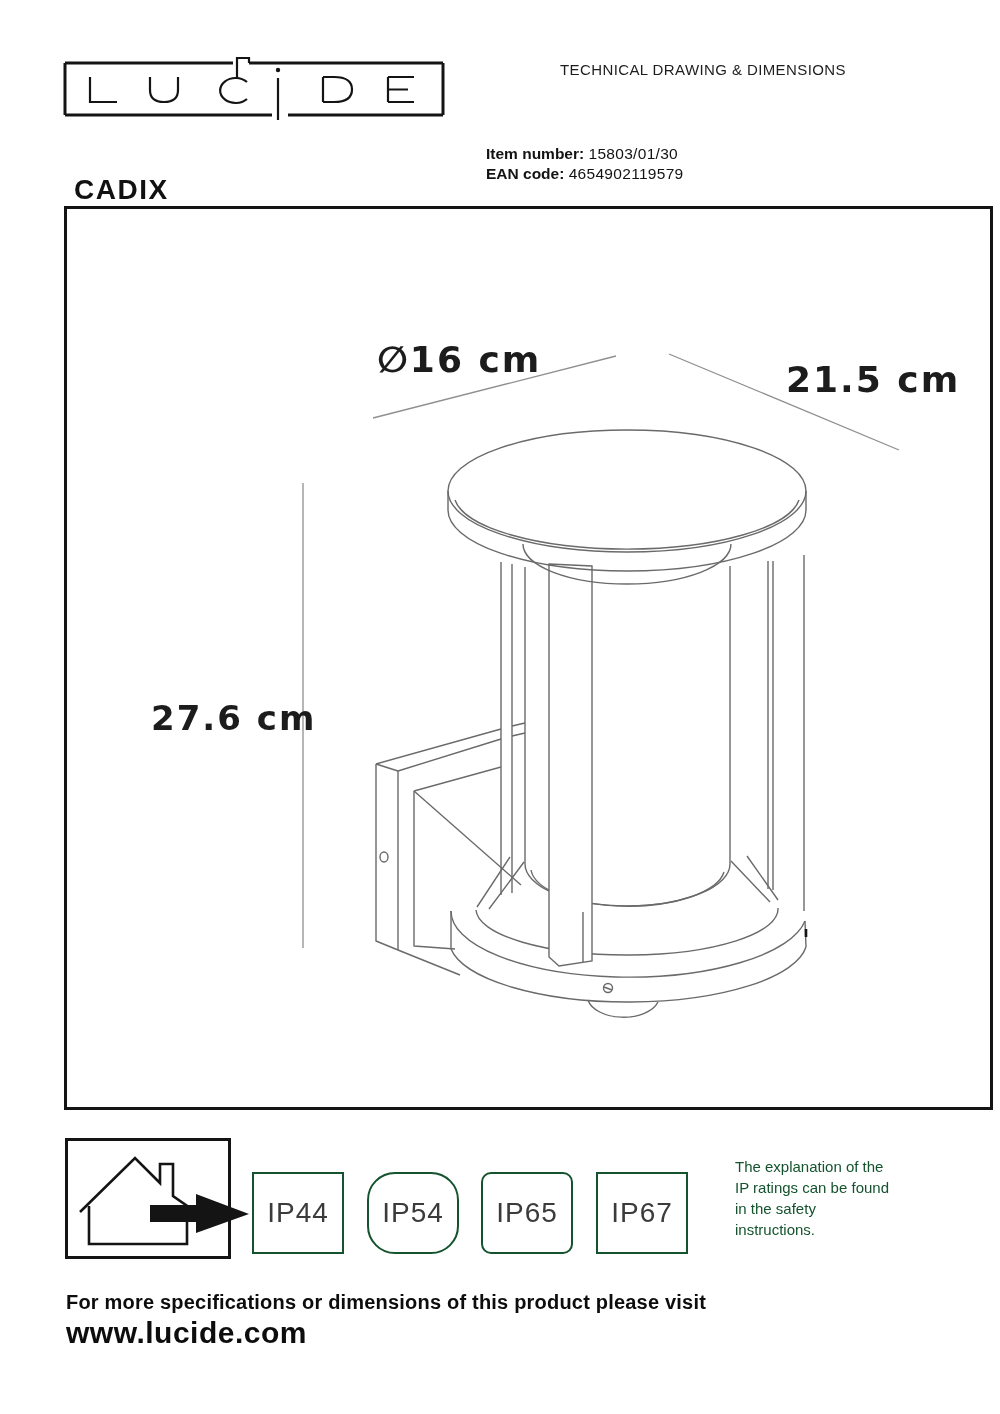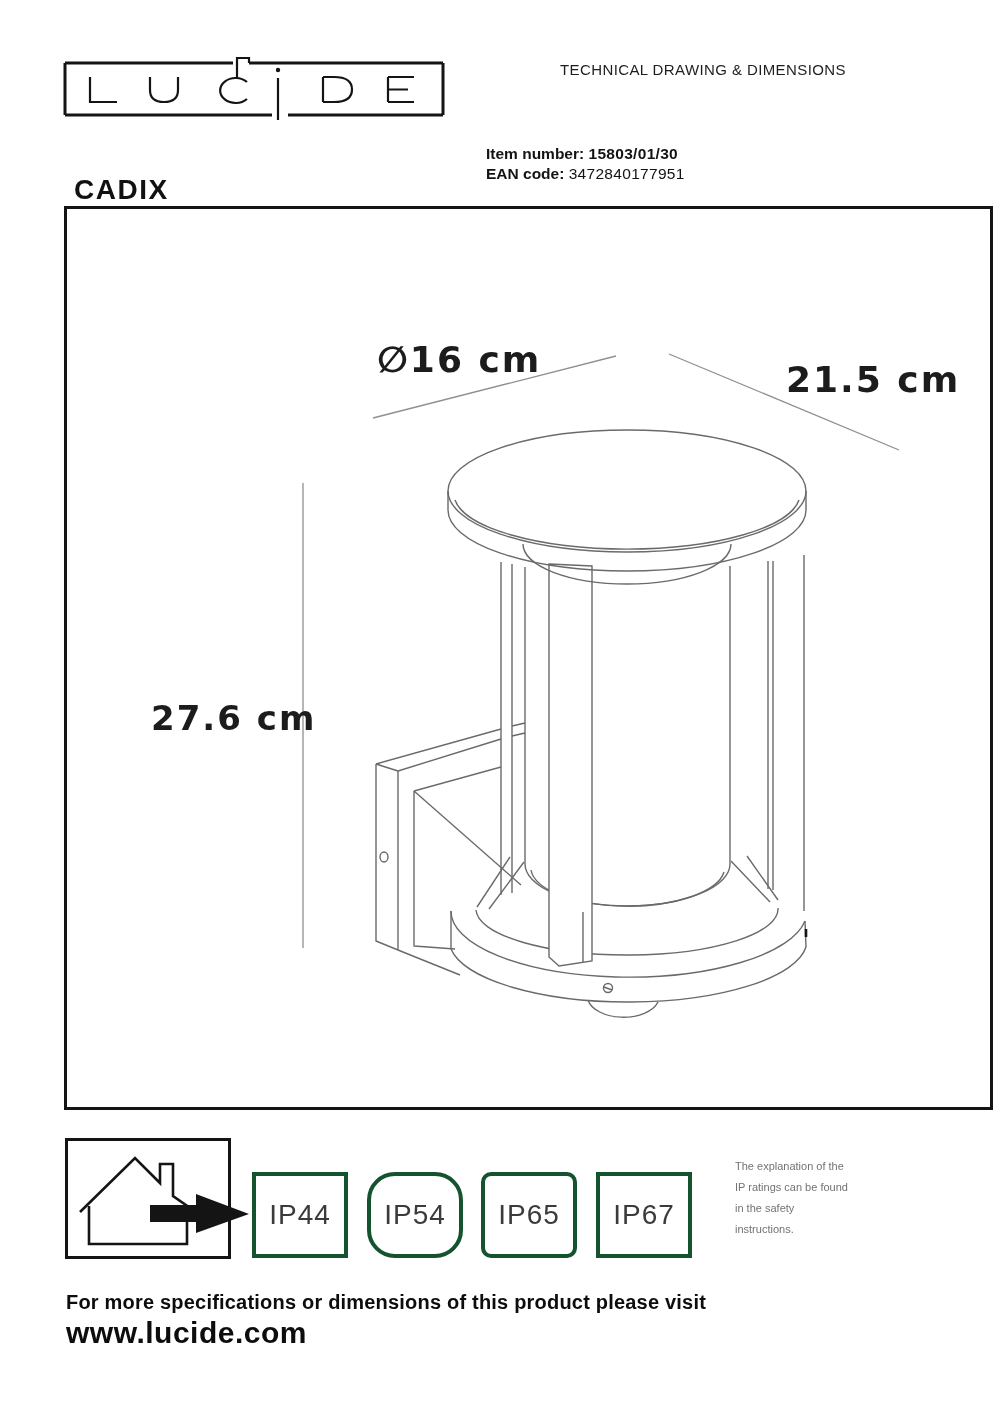--- a/index.html
+++ b/index.html
@@ -11,33 +11,33 @@
   .abs{position:absolute;}
   #doc-title{
     left:560px;top:61px;width:382px;
     font-size:15px;letter-spacing:0.4px;color:#1e1e1e;
   }
   #product-name{
     left:74px;top:143px;font-size:28px;font-weight:bold;letter-spacing:1.5px;color:#111;margin-top:31px;
   }
   #item-block{left:486px;top:144px;font-size:15.5px;line-height:20px;color:#131313;}
   #item-block .lbl{font-weight:bold;}
-  #item-block .val-bold{font-weight:bold;letter-spacing:0.3px;text-align:right;}
+  #item-block .val-bold{font-weight:normal;letter-spacing:0.3px;text-align:right;}
   #item-block .val{font-weight:normal;letter-spacing:0.3px;}
   #drawing-box{
     left:64px;top:206px;width:875px;height:898px;border:3px solid #141414;background:#fff;padding-left:48px;
   }
   #drawing-box svg{display:block;}
   .ip-box{
-    top:1172px;width:88px;height:78px;border:4px solid #14532d;background:#fff;
+    top:1172px;width:88px;height:78px;border:2px solid #14532d;background:#fff;
     display:flex;align-items:center;justify-content:center;
     font-size:28px;color:#3b3b3b;letter-spacing:1px;
   }
   #ip-note{
-    left:735px;top:1156px;width:215px;font-size:11px;line-height:21px;color:#737373;
+    left:735px;top:1156px;width:215px;font-size:15px;line-height:21px;color:#14532d;
     white-space:pre-line;
   }
   #footer-line{left:66px;top:1291px;font-size:20px;font-weight:bold;color:#0d0d0d;letter-spacing:0.2px;}
   #footer-site{left:66px;top:1316px;font-size:30px;font-weight:bold;color:#0d0d0d;letter-spacing:0.5px;}
 </style>
 </head>
 <body>
 
 <svg class="abs" style="left:63px;top:57px;" width="384" height="68" viewBox="0 0 384 68">
   <title>LUCIDE</title>
@@ -64,21 +64,21 @@
     <circle cx="215" cy="13" r="2.2" fill="#141414" stroke="none"></circle>
   </g>
 </svg>
 
 <div id="doc-title" class="abs">TECHNICAL DRAWING &amp; DIMENSIONS</div>
 
 <div id="product-name" class="abs">CADIX</div>
 
 <div id="item-block" class="abs">
   <div><span class="lbl">Item number:</span> <span class="val-bold">15803/01/30</span></div>
-  <div><span class="lbl">EAN code:</span> <span class="val">3472840177951</span></div>
+  <div><span class="lbl">EAN code:</span> <span class="val">4654902119579</span></div>
 </div>
 
 <div id="drawing-box" class="abs">
   <svg width="875" height="898" viewBox="0 0 875 898">
 
     <g stroke="#8f8f8f" stroke-width="1.3" fill="none">
       <path d="M 258,209 L 501,147"></path>
       <path d="M 554,145 L 784,241"></path>
       <path d="M 188,274 L 188,739"></path>
     </g>

